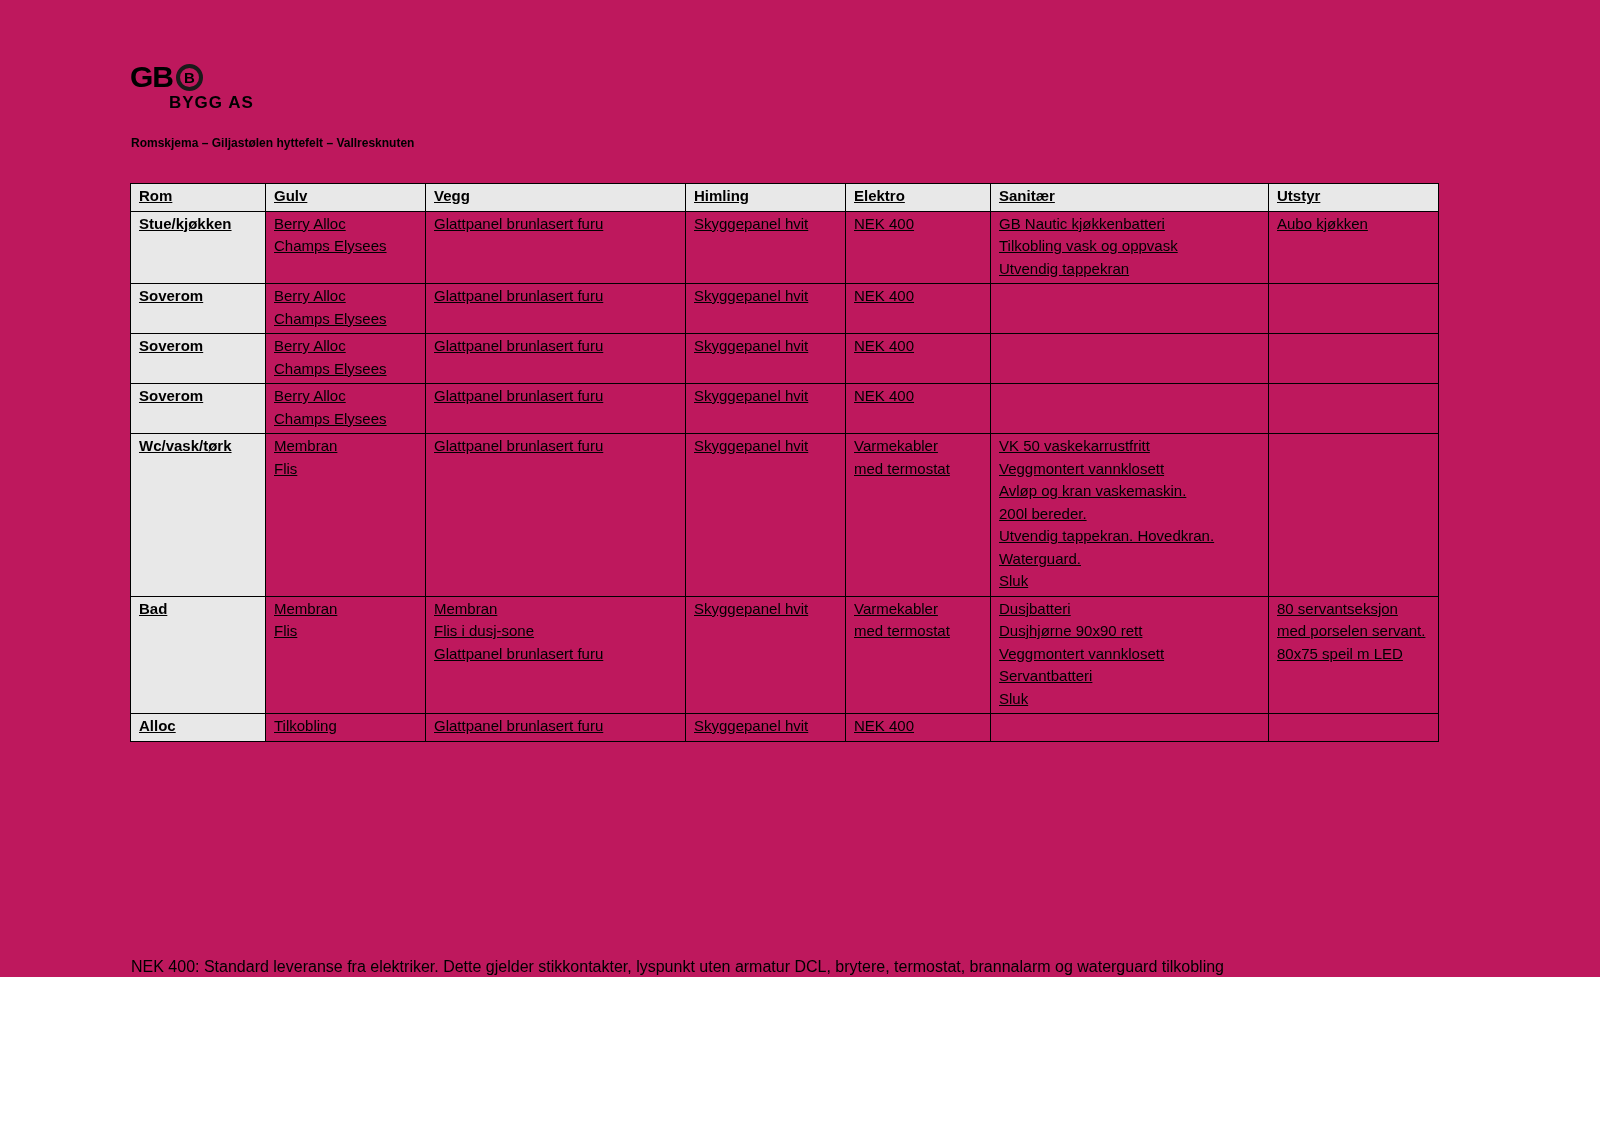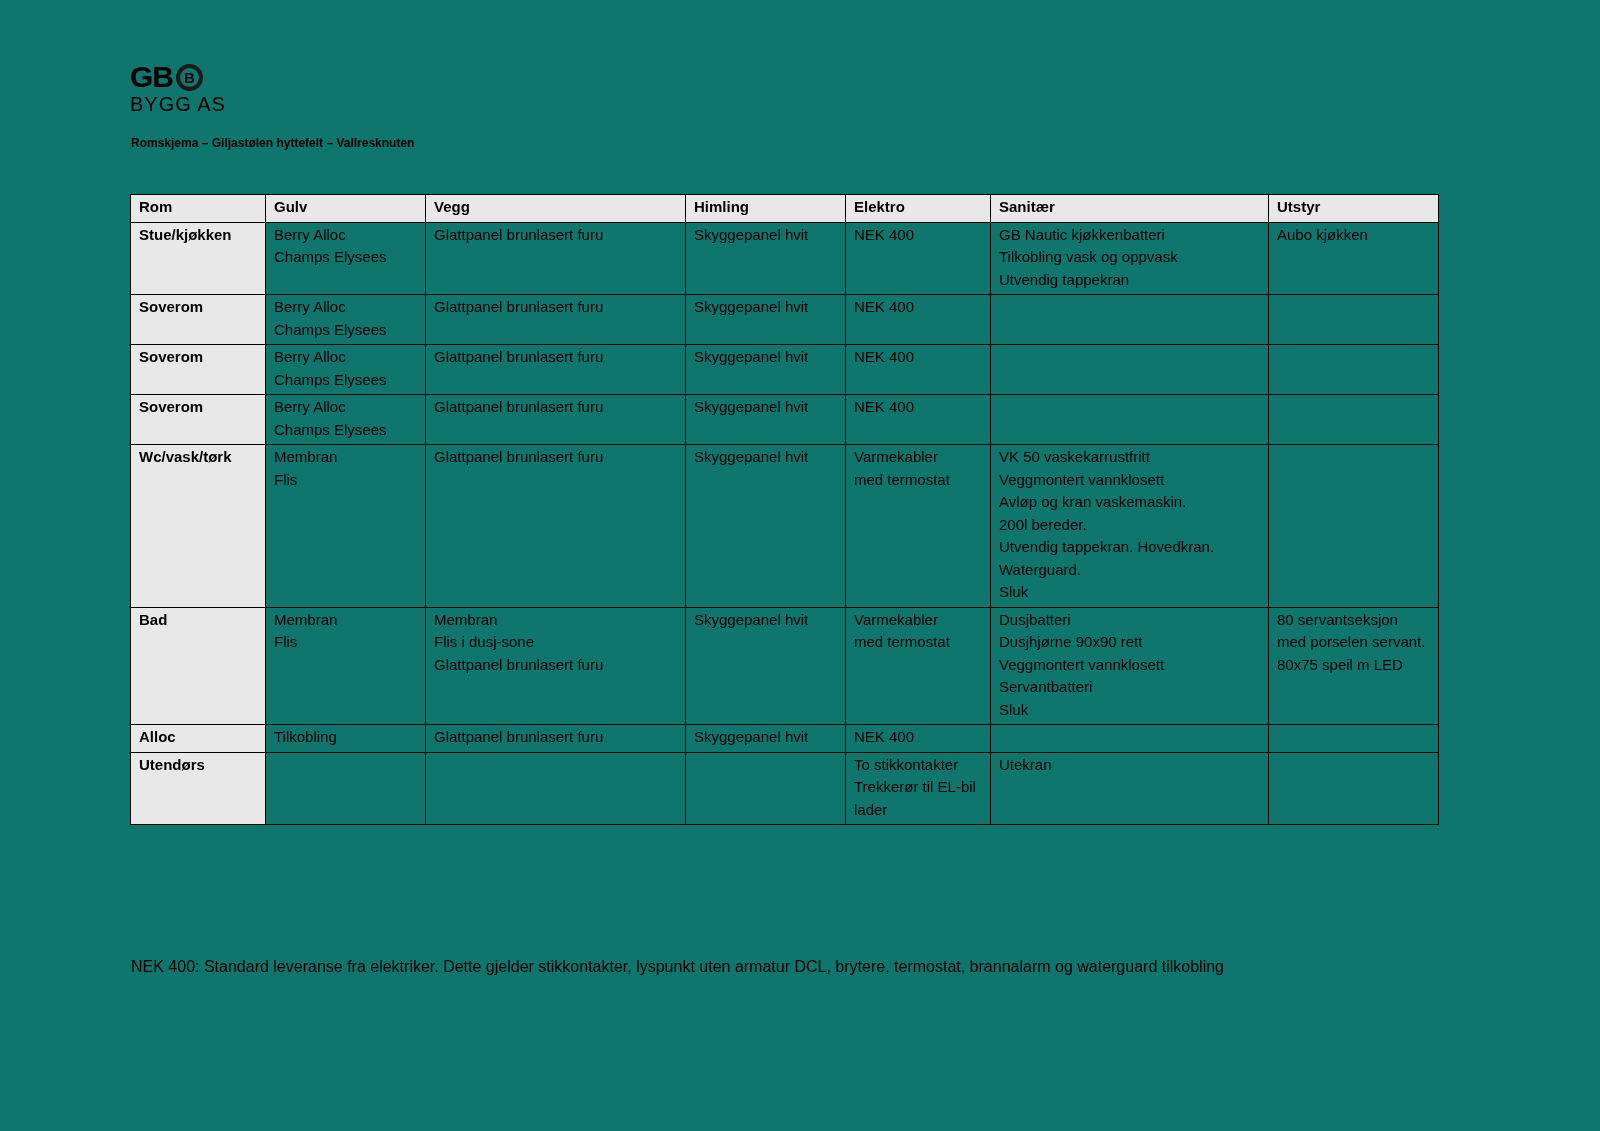--- a/index.html
+++ b/index.html
@@ -4,22 +4,22 @@
 <style>
   * { margin: 0; padding: 0; box-sizing: border-box; }
   html, body {
     background: #ffffff;
     font-family: "Liberation Sans", sans-serif;
     color: #000000;
   }
   .page {
     position: relative;
     width: 1600px;
-    height: 1131px;
-    background: #0f766e;
+    height: 977px;
+    background: #be185d;
     overflow: hidden;
   }
   
   .logo {
     position: absolute;
     left: 130px;
     top: 62px;
   }
   .logo-top {
     display: flex;
@@ -39,38 +39,40 @@
     border-radius: 50%;
     display: flex;
     align-items: center;
     justify-content: center;
     font-size: 15px;
     font-weight: bold;
     line-height: 1;
     margin-left: 1px;
   }
   .logo-bygg {
-    font-size: 20px;
-    font-weight: normal;
+    font-size: 17px;
+    font-weight: bold;
     letter-spacing: 1px;
     margin-top: 1px;
+    margin-left: 39px;
   }
   
   .doc-title {
     position: absolute;
     left: 131px;
     top: 136px;
     font-size: 12px;
     font-weight: bold;
   }
   
   .table-wrap {
     position: absolute;
     left: 130px;
-    top: 194px;
+    top: 183px;
+    text-decoration: underline;
   }
   table.room-table {
     border-collapse: collapse;
     table-layout: fixed;
     width: 1308px;
     font-size: 15px;
   }
   table.room-table th,
   table.room-table td {
     border: 1px solid #000000;
@@ -224,30 +226,20 @@
           </tr>
           <tr>
             <th>Alloc</th>
             <td>Tilkobling</td>
             <td>Glattpanel brunlasert furu</td>
             <td>Skyggepanel hvit</td>
             <td>NEK 400</td>
             <td></td>
             <td></td>
           </tr>
-          <tr>
-            <th>Utendørs</th>
-            <td></td>
-            <td></td>
-            <td></td>
-            <td>To stikkontakter
-Trekkerør til EL-bil lader</td>
-            <td>Utekran</td>
-            <td></td>
-          </tr>
         </tbody>
     </table>
   </div>
 
   <div class="footer-notes">
     <div class="footer-line">NEK 400: Standard leveranse fra elektriker. Dette gjelder stikkontakter, lyspunkt uten armatur DCL, brytere, termostat, brannalarm og waterguard tilkobling</div>
   </div>
 
 </div>
 

